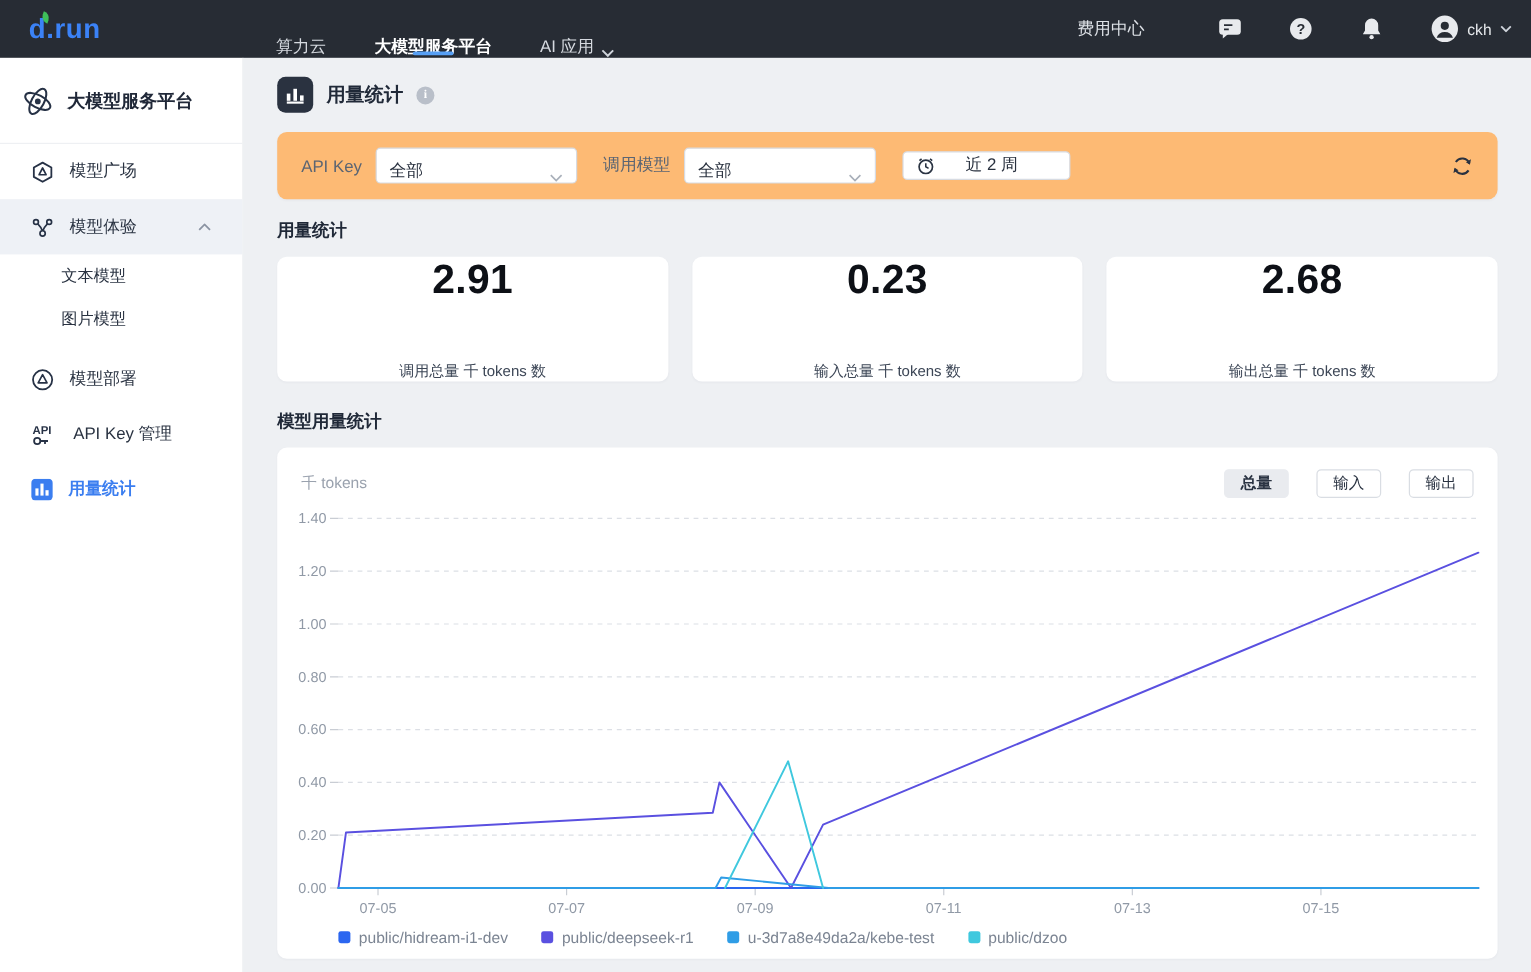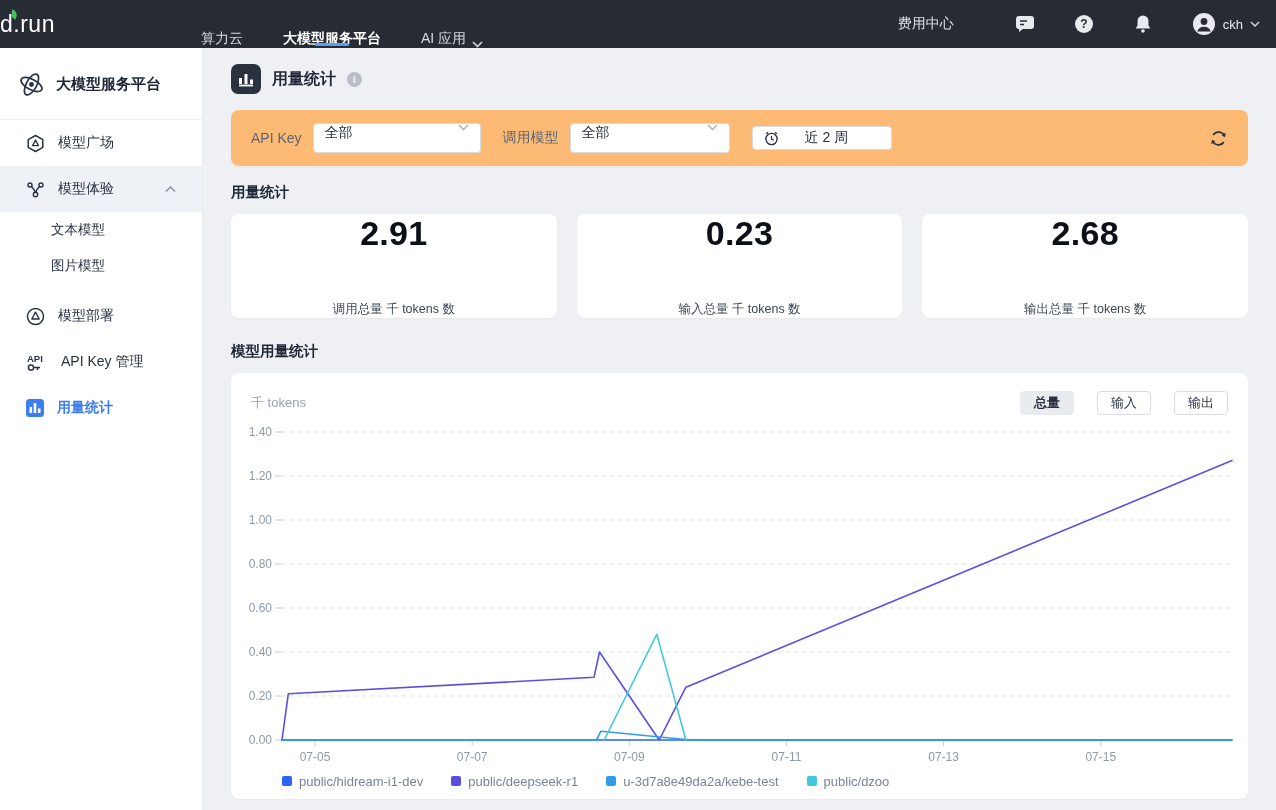--- a/index.html
+++ b/index.html
@@ -2,21 +2,21 @@
 <html><head>
 <meta charset="utf-8">
 <style>
   * { box-sizing: border-box; margin: 0; padding: 0; }
   html,body { width:1276px; height:810px; overflow:hidden;
     font-family:"Liberation Sans","DejaVu Sans",sans-serif; background:#eef0f3; }
 
   
   .topnav{position:fixed;left:0;top:0;width:1276px;height:48px;background:#272c34;
     display:flex;align-items:center;color:#e3e6ea;z-index:10}
-  .logo{position:relative;font-size:23px;font-weight:400;color:#ffffff;letter-spacing:.5px}
+  .logo{position:relative;margin-left:24px;font-size:23px;font-weight:700;color:#3b82f6;letter-spacing:.5px}
   .leaf{position:absolute;top:-1px;left:11px;width:6px;height:9px;background:#3fbf5a;
     border-radius:0 7px 0 7px;transform:rotate(18deg)}
   .nav-menu{display:flex;margin-left:126px;height:48px}
   .nav-item{position:relative;display:flex;align-items:flex-end;gap:6px;padding:0 20px;
     font-size:14px;color:#d6dae0;cursor:pointer}
   .nav-item.active{color:#fff;font-weight:600}
   .nav-item.active::after{content:"";position:absolute;left:50%;transform:translateX(-50%);
     bottom:2px;width:34px;height:3px;border-radius:2px;background:#57a0f5}
   .nav-right{margin-left:auto;display:flex;align-items:center;gap:39px;padding-right:16px}
   .nav-billing{font-size:14px;color:#dfe3e8;margin-right:22px;cursor:pointer}
@@ -46,21 +46,21 @@
     display:flex;align-items:center;justify-content:center}
   .page-title{font-size:16px;font-weight:700;color:#202938}
   .info-icon{width:15px;height:15px;border-radius:50%;background:#b9bfc9;color:#fff;
     font-size:10px;display:flex;align-items:center;justify-content:center;font-weight:700;
     font-family:"Liberation Serif",serif}
 
   .filter-card{height:56px;background:#fdba74;border-radius:8px;display:flex;align-items:center;
     padding:0 20px;box-shadow:0 1px 2px rgba(20,30,50,.03)}
   .flt-label{font-size:14px;color:#5b6573;margin-right:11px;white-space:nowrap}
   .select{width:168px;height:30px;border:1px solid #d7dbe2;border-radius:4px;background:#fff;
-    display:flex;align-items:flex-start;padding:0 11px;font-size:14px;color:#28303e;cursor:pointer}
+    display:flex;align-items:flex-end;padding:0 11px;font-size:14px;color:#28303e;cursor:pointer}
   .select .chev{margin-left:auto}
   .grp2{margin-left:22px}
   .datebox{width:140px;height:24px;border:1px solid #d7dbe2;border-radius:4px;background:#fff;
     display:flex;align-items:center;gap:26px;padding:0 11px;font-size:14px;color:#28303e;
     margin-left:22px;cursor:pointer}
   .refresh{margin-left:auto;cursor:pointer;display:flex}
 
   .section-title{font-size:14.5px;font-weight:700;color:#202938;margin:17px 0 12px}
   .cards{display:flex;gap:20px}
   .stat-card{flex:1;background:#fff;border-radius:8px;height:104px;display:flex;

